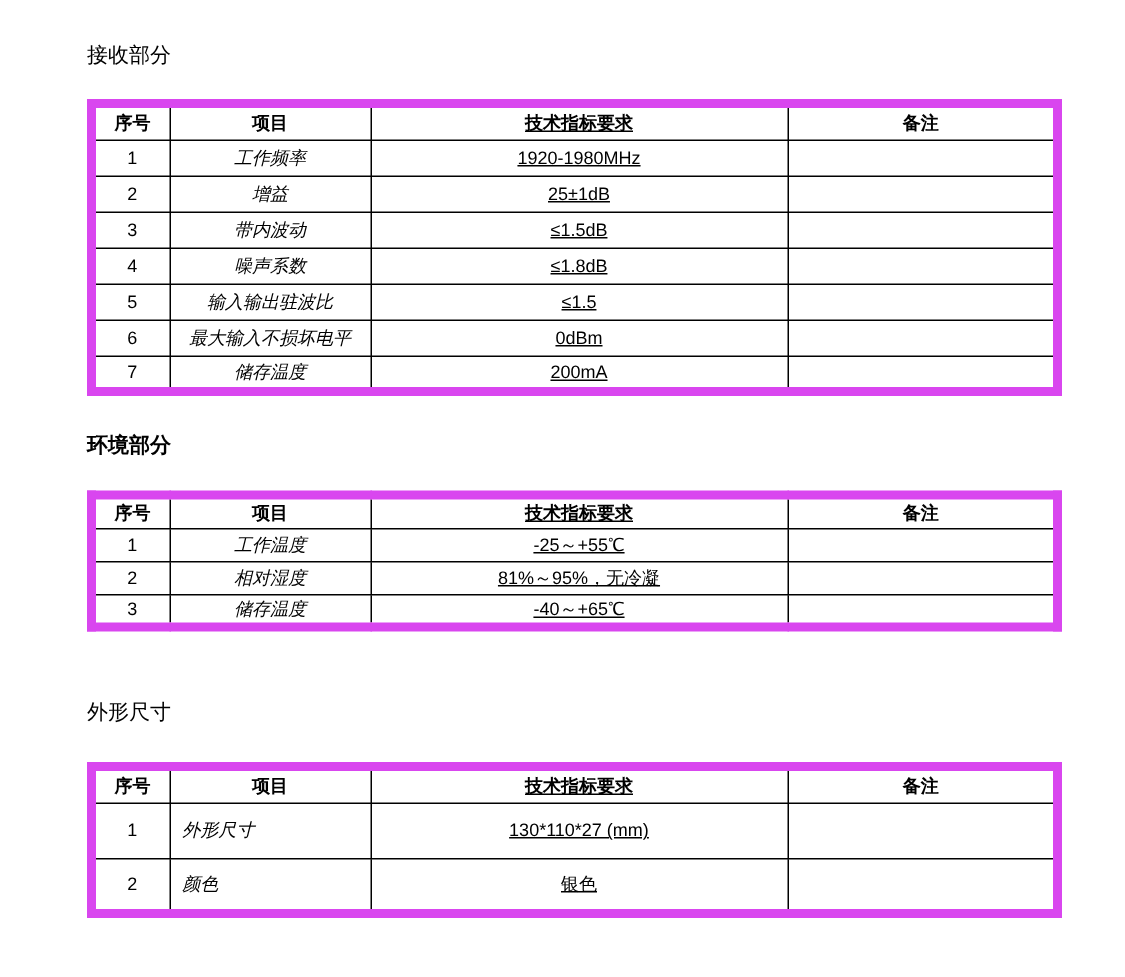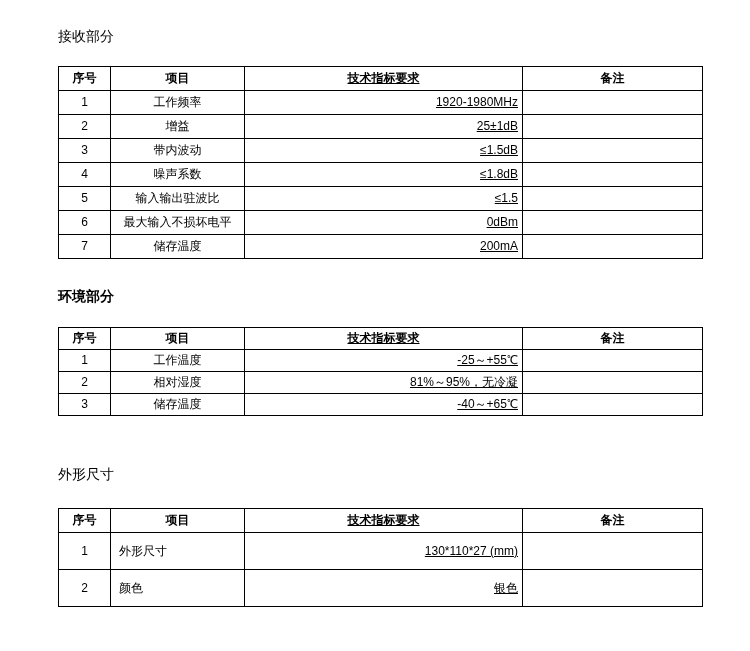--- a/index.html
+++ b/index.html
@@ -24,21 +24,21 @@
     font-size: 14px;
     font-weight: normal;
     color: #000;
     margin: 0;
     padding: 0;
     line-height: 1.2;
   }
   table.spec {
     border-collapse: collapse;
     table-layout: fixed;
-    border: 1px solid #d946ef;
+    border: 6px solid #d946ef;
   }
   table.spec th,
   table.spec td {
     border: 1px solid #000;
     font-size: 12px;
     font-weight: normal;
     padding: 0 4px;
     vertical-align: middle;
     line-height: 1.2;
     box-sizing: border-box;
@@ -46,22 +46,22 @@
   table.spec th {
     text-align: center;
     font-weight: bold;
   }
   .col-no    { width: 52px;  text-align: center; }
   .col-item  { width: 134px; text-align: center; margin-top: 35px; }
   .col-spec  { width: 278px; text-align: left; text-decoration: underline; }
   .col-note  { width: 180px; text-align: left; }
 
   td.col-no   { text-align: center; }
-  td.col-item { text-align: center; }
-  td.col-spec { text-align: right; padding-left: 6px; margin-left: 44px; }
+  td.col-item { text-align: center; font-style: italic; }
+  td.col-spec { text-align: center; padding-left: 6px; margin-left: 44px; }
   td.col-note { text-align: left; }
 
   
   #sec-receive-title { position: absolute; left: 58px; top: 28px; }
   #tbl-receive { position: absolute; left: 58px; top: 66px; }
   #tbl-receive th, #tbl-receive td { height: 24px; }
 
   
   #sec-env-title { position: absolute; left: 58px; top: 288px; font-weight: bold; }
   #tbl-env { position: absolute; left: 58px; top: 327px; }

